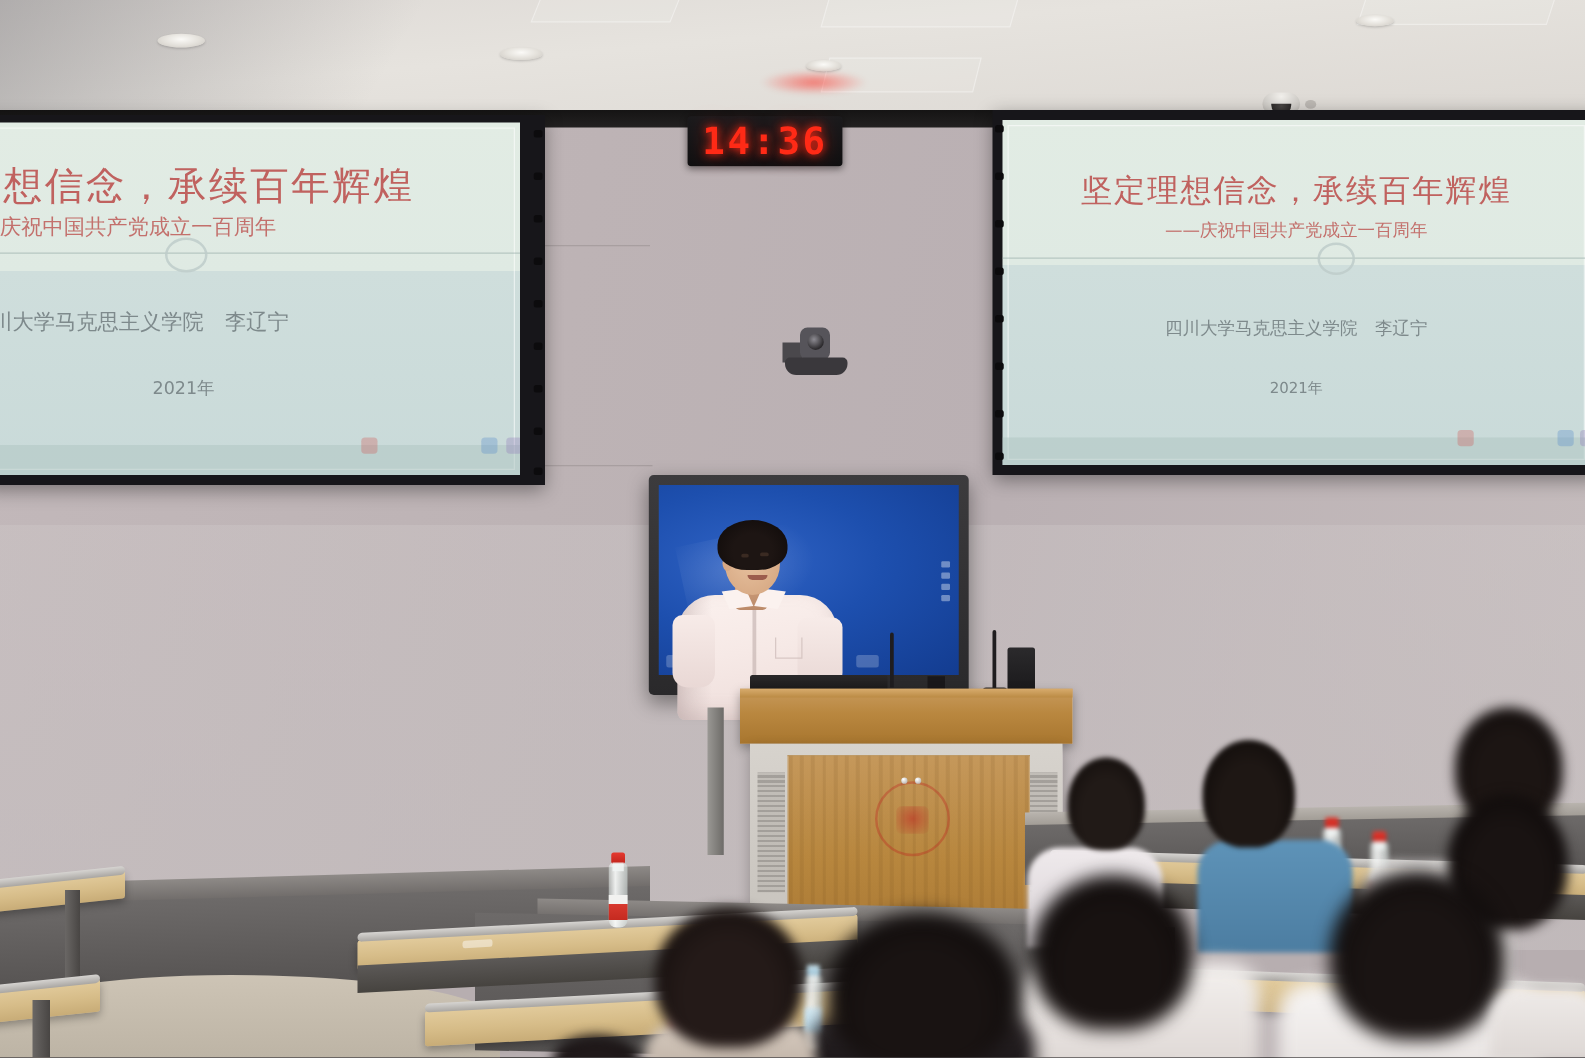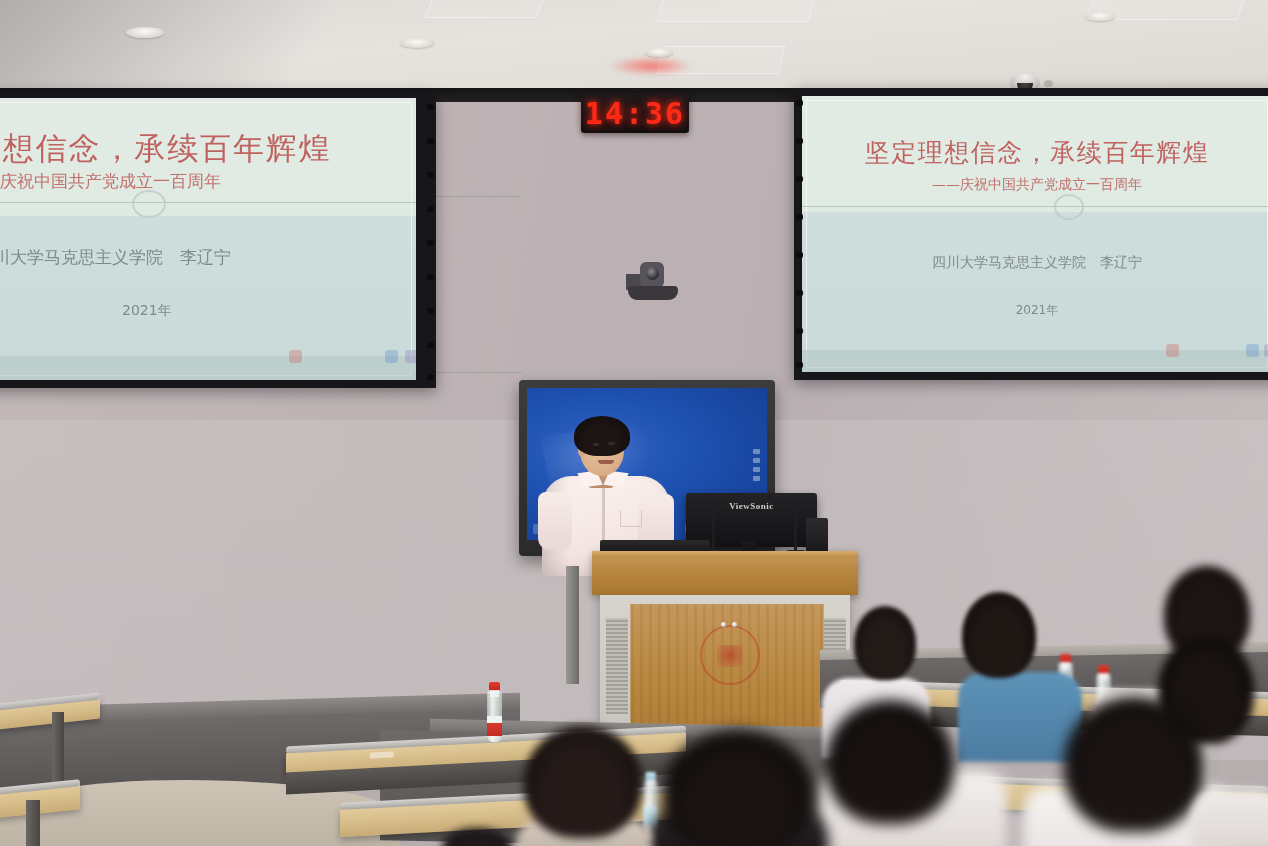--- a/index.html
+++ b/index.html
@@ -418,21 +418,21 @@
         <div class="tab-dot" style="left:0;right:auto;top:44px;"></div>
       <div class="tab-dot" style="left:0;right:auto;top:82px;"></div>
         <div class="tab-dot" style="left:0;right:auto;top:120px;"></div>
       <div class="tab-dot" style="left:0;right:auto;top:158px;"></div>
         <div class="tab-dot" style="left:0;right:auto;top:196px;"></div>
       <div class="tab-dot" style="left:0;right:auto;top:234px;"></div>
         <div class="tab-dot" style="left:0;right:auto;top:268px;"></div>
     </div>
   </div>
 
-  <div class="clock-body" style="left:581px;top:93px;width:108px;height:40px;">
+  <div class="clock-body" style="left:550px;top:93px;width:124px;height:40px;">
     <div class="clock-label"></div>
     <div class="clock-digits">14:36</div>
     <div class="clock-mark"></div>
   </div>
 
   <div style="position:absolute;left:620px;top:258px;width:62px;height:46px;">
     <div class="ptz-arm" style="left:6px;top:16px;width:16px;height:16px;"></div>
     <div class="ptz-head" style="left:20px;top:4px;width:24px;height:26px;"></div>
     <div class="ptz-lens" style="left:26px;top:9px;width:13px;height:13px;"></div>
     <div class="ptz-base" style="left:8px;top:28px;width:50px;height:14px;"></div>
@@ -465,23 +465,20 @@
     <div class="p-collar-l" style="left:44px;top:58px;"></div>
     <div class="p-collar-r" style="left:70px;top:58px;"></div>
     <div class="p-face" style="left:44px;top:12px;width:44px;height:50px;"></div>
     <div class="p-ear" style="left:42px;top:30px;"></div>
     <div class="p-hair" style="left:38px;top:2px;width:56px;height:40px;"></div>
     <div style="position:absolute;left:72px;top:28px;width:7px;height:3px;background:#3a2a22;border-radius:2px;"></div>
     <div style="position:absolute;left:57px;top:29px;width:6px;height:3px;background:#3a2a22;border-radius:2px;"></div>
     <div style="position:absolute;left:62px;top:46px;width:16px;height:4px;background:#9c5c4c;border-radius:0 0 8px 8px;"></div>
   </div>
 
-  <div class="monitor" style="left:686px;top:493px;width:131px;height:54px;">
-    <div class="monitor-logo">ViewSonic</div>
-  </div>
   <div class="monitor-stand" style="left:742px;top:541px;width:14px;height:16px;"></div>
   <div class="monitor-foot" style="left:724px;top:553px;width:52px;height:6px;"></div>
 
   <div class="mic" style="left:712px;top:506px;width:3px;height:48px;"></div>
   <div class="mic-base" style="left:704px;top:550px;width:20px;height:8px;"></div>
   <div class="mic" style="left:794px;top:504px;width:3px;height:50px;"></div>
   <div class="mic-base" style="left:786px;top:550px;width:20px;height:8px;"></div>
   <div style="position:absolute;left:806px;top:518px;width:22px;height:38px;background:linear-gradient(180deg,#2b2a2c,#19181a);border-radius:2px;"></div>
   <div style="position:absolute;left:600px;top:540px;width:110px;height:16px;background:linear-gradient(180deg,#2a2829,#171617);border-radius:2px;"></div>
 

